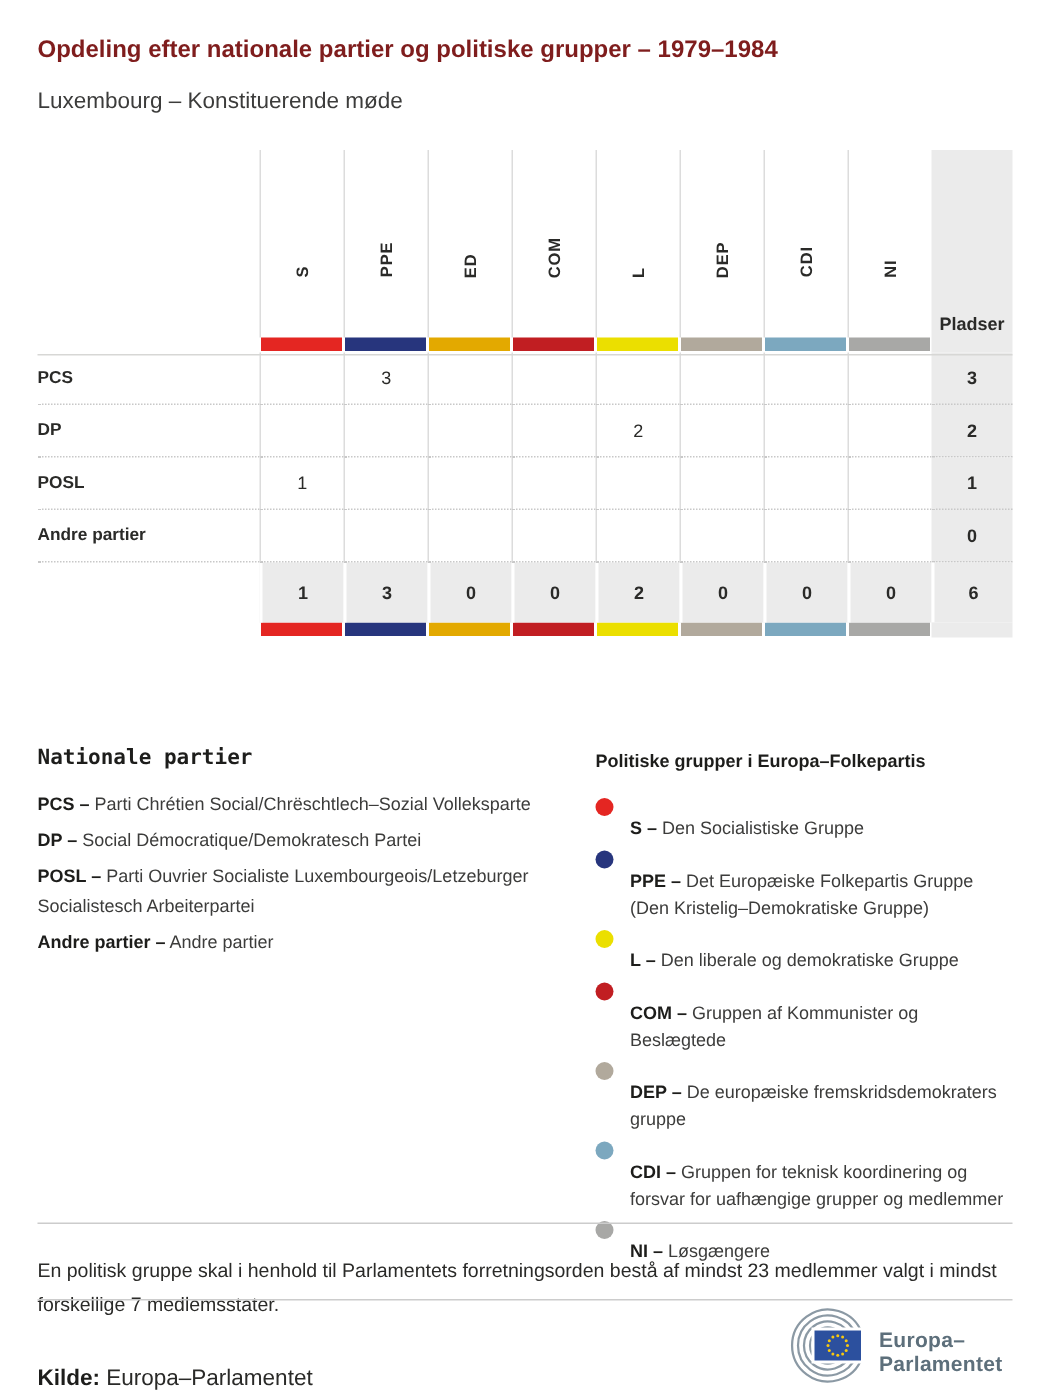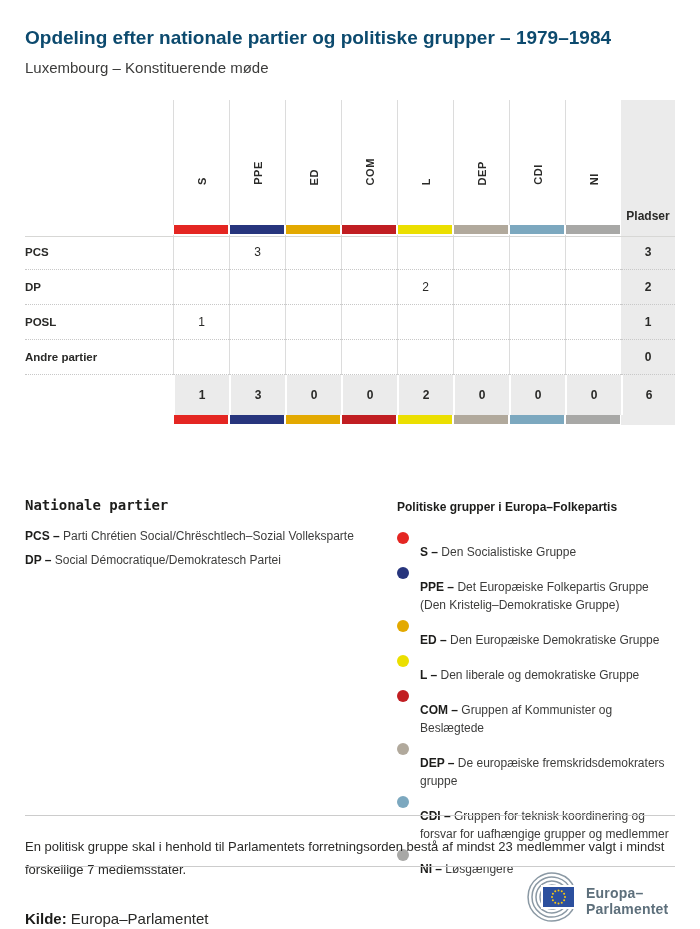--- a/index.html
+++ b/index.html
@@ -1,19 +1,19 @@
 <!DOCTYPE html>
 <html><head>
 <meta charset="utf-8">
 <style>
   html,body{margin:0;padding:0;background:#fff;}
   .page{position:relative;width:700px;height:929px;background:#ffffff;
         font-family:"Liberation Sans",sans-serif;color:#1d1d1b;overflow:hidden;}
 
-  .title{position:absolute;left:25px;top:14px;font-size:19px;font-weight:700;color:#0c4a6e;}
+  .title{position:absolute;left:25px;top:14px;font-size:16px;font-weight:700;color:#7f1d1d;}
   .subtitle{position:absolute;left:25px;top:47px;font-size:15px;font-weight:400;color:#3c3c3b;}
 
   
   .seats-table{position:absolute;left:25px;top:100px;width:650px;
     display:grid;
     grid-template-columns:148px repeat(8,56px) 54px;
     grid-template-rows:125px 10px repeat(4,35px) 40px 10px;}
   .seats-table::after{content:"";position:absolute;left:0;top:136px;width:650px;height:1px;background:#d7d7d5;}
   .cell{font-size:12px;color:#2a2a28;}
   .hdr-party{white-space:pre-line;font-weight:700;font-size:11.5px;line-height:20px;
@@ -189,38 +189,37 @@
       <div class="cell seat" style="grid-area: 6 / 10 / 7 / 11;">0</div>
       <div class="cell tot-seat" style="grid-area: 7 / 10 / 8 / 11;">6</div>
       <div class="cell seat-footer" style="grid-area: 8 / 10 / 9 / 11;"></div>
     </div>
 
   <section class="nat-legend">
     <h3>Nationale partier</h3>
     <div>
         <div class="leg-item"><b>PCS –</b> <span class="leg-desc">Parti Chrétien Social/Chrëschtlech–Sozial Volleksparte</span></div>
         <div class="leg-item"><b>DP –</b> <span class="leg-desc">Social Démocratique/Demokratesch Partei</span></div>
+        <div class="leg-item"><b>POSL –</b> <span class="leg-desc">Parti Ouvrier Socialiste Luxembourgeois/Letzeburger
+Socialistesch Arbeiterpartei</span></div>
+        <div class="leg-item"><b>Andre partier –</b> <span class="leg-desc">Andre partier</span></div>
       </div>
   </section>
 
   <section class="grp-legend">
     <h3>Politiske grupper i Europa–Folkepartis</h3>
     <div>
         <div class="grp-item">
           <span class="dot" style="background: rgb(228, 38, 34);"></span>
           <div class="grp-text"><b>S –</b> <span class="leg-desc">Den Socialistiske Gruppe</span></div>
         </div>
         <div class="grp-item">
           <span class="dot" style="background: rgb(39, 53, 125);"></span>
           <div class="grp-text"><b>PPE –</b> <span class="leg-desc">Det Europæiske Folkepartis Gruppe
 (Den Kristelig–Demokratiske Gruppe)</span></div>
-        </div>
-        <div class="grp-item">
-          <span class="dot" style="background: rgb(227, 169, 0);"></span>
-          <div class="grp-text"><b>ED –</b> <span class="leg-desc">Den Europæiske Demokratiske Gruppe</span></div>
         </div>
         <div class="grp-item">
           <span class="dot" style="background: rgb(235, 223, 0);"></span>
           <div class="grp-text"><b>L –</b> <span class="leg-desc">Den liberale og demokratiske Gruppe</span></div>
         </div>
         <div class="grp-item">
           <span class="dot" style="background: rgb(193, 30, 34);"></span>
           <div class="grp-text"><b>COM –</b> <span class="leg-desc">Gruppen af Kommunister og
 Beslægtede</span></div>
         </div>

